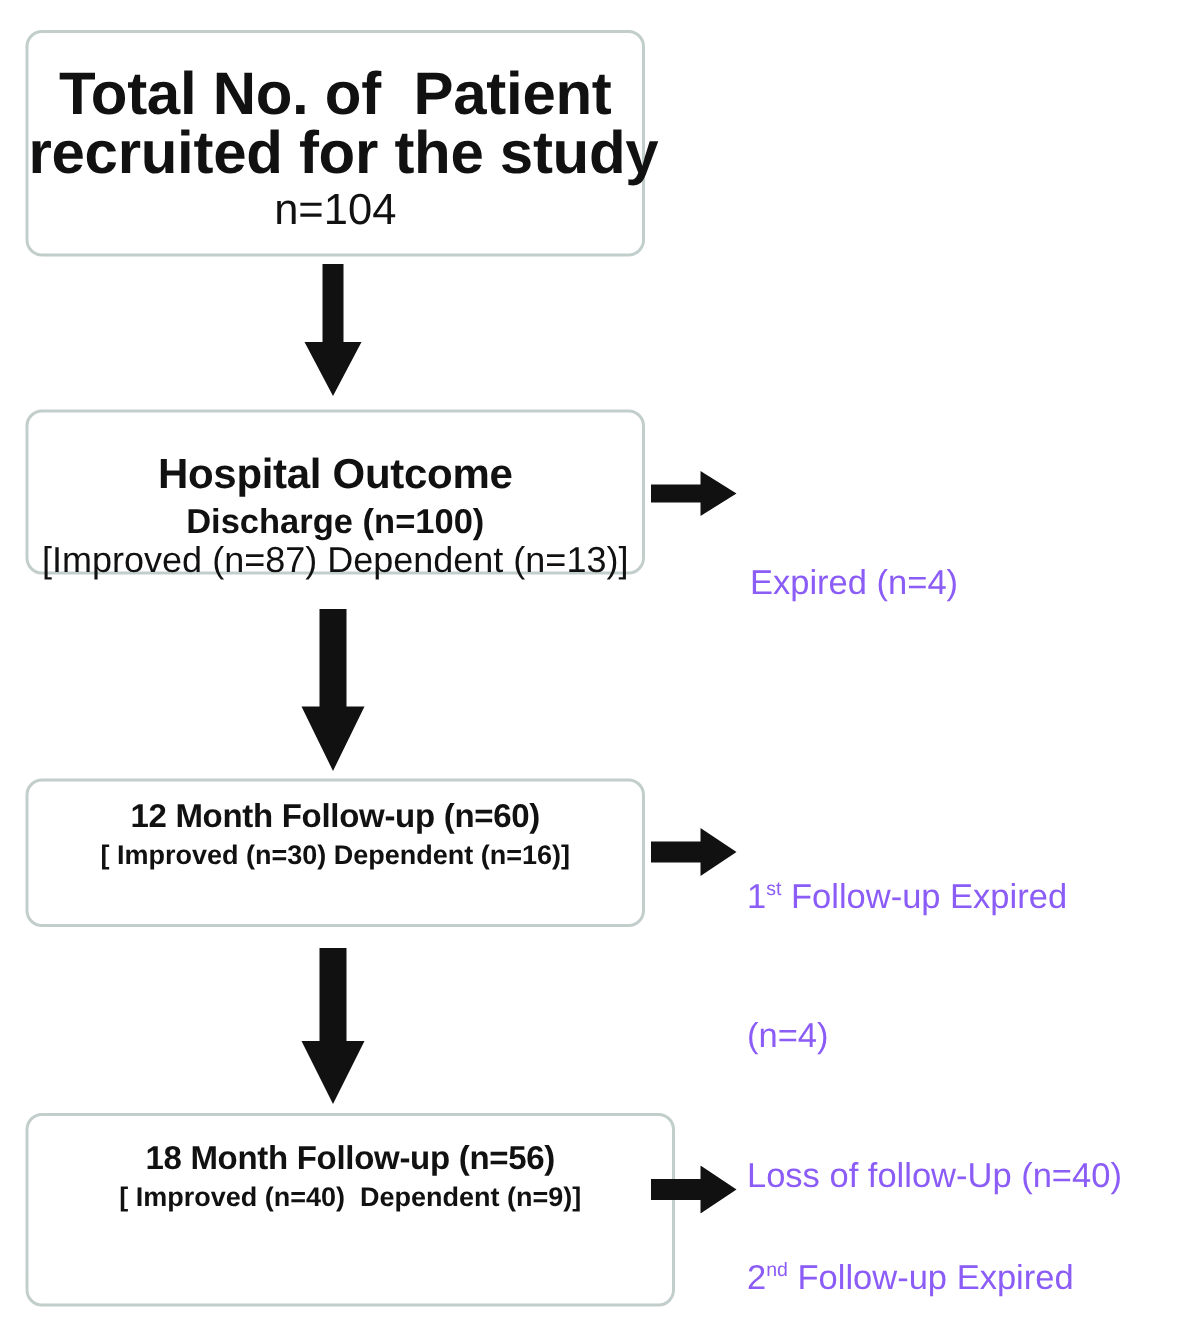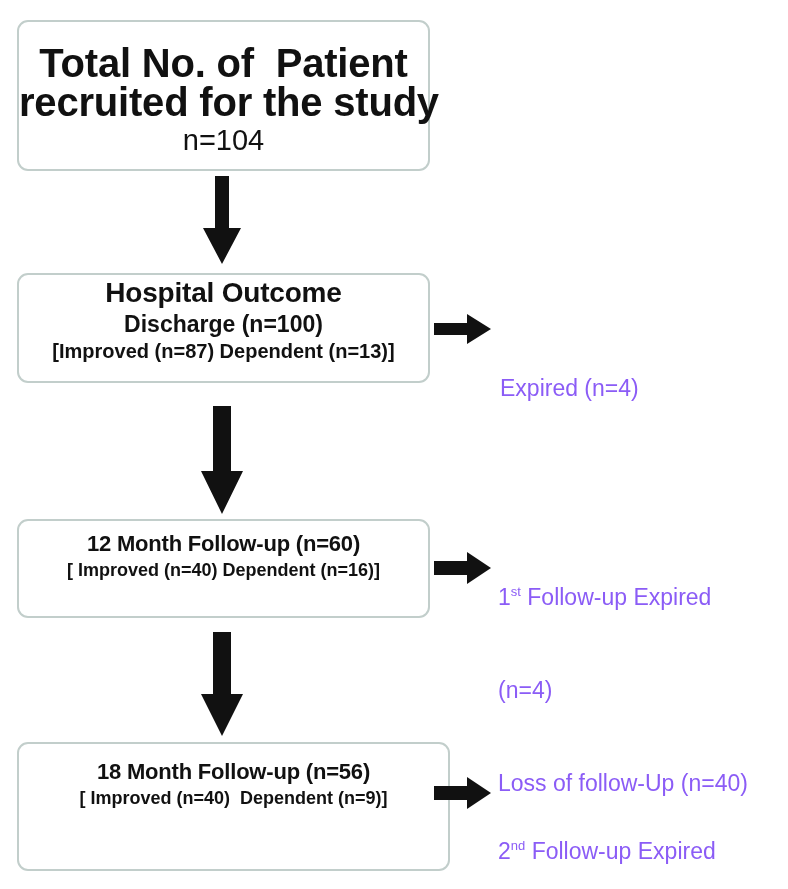--- a/index.html
+++ b/index.html
@@ -55,36 +55,36 @@
     font-weight: normal;
     line-height: 36px;
   }
 
   
   #box-hospital {
     left: 17px;
     top: 273px;
     width: 413px;
     height: 110px;
-    padding-top: 0;
+    padding-top: 23px;
   }
   #box-hospital .l1 {
     font-size: 28px;
     font-weight: bold;
     line-height: 35px;
     letter-spacing: -0.2px;
   }
   #box-hospital .l2 {
     font-size: 23px;
     font-weight: bold;
     line-height: 29px;
   }
   #box-hospital .l3 {
-    font-size: 20px;
-    font-weight: bold;
+    font-size: 24px;
+    font-weight: normal;
     line-height: 24px;
   }
 
   
   #box-followup-12 {
     left: 17px;
     top: 519px;
     width: 413px;
     height: 99px;
     padding-top: 8px;
@@ -179,21 +179,21 @@
   </div>
 
   <div class="down-arrow" id="down-arrow-2">
     <svg width="52" height="110" viewBox="0 0 52 110" xmlns="http://www.w3.org/2000/svg">
       <polygon points="17,0 35,0 35,65 47,65 26,108 5,65 17,65" fill="#111111"></polygon>
     </svg>
   </div>
 
   <div class="node-box" id="box-followup-12">
     <span class="ln fu-title">12 Month Follow-up (n=60)</span>
-    <span class="ln fu-sub">[ Improved (n=40) Dependent (n=16)]</span>
+    <span class="ln fu-sub">[ Improved (n=30) Dependent (n=16)]</span>
   </div>
 
   <div class="side-arrow" id="side-arrow-fu1">
     <svg width="58" height="32" viewBox="0 0 58 32" xmlns="http://www.w3.org/2000/svg">
       <polygon points="0,9 33,9 33,0 57,16 33,32 33,23 0,23" fill="#111111"></polygon>
     </svg>
   </div>
   <div class="side-label" id="label-fu1">
     <span class="ln"><span>1</span><sup>st</sup><span> Follow-up Expired</span></span>
     <span class="ln">(n=4)</span>

